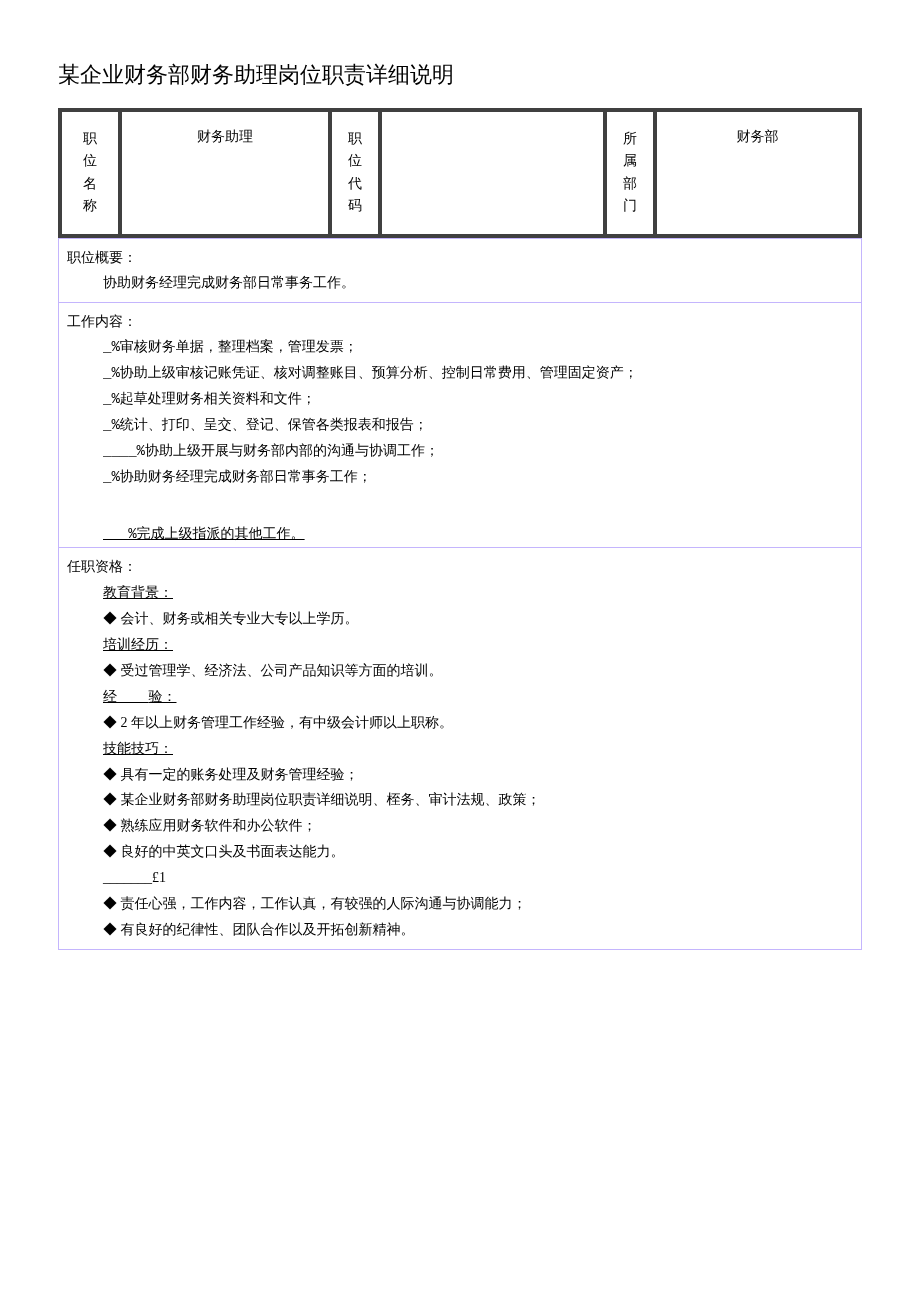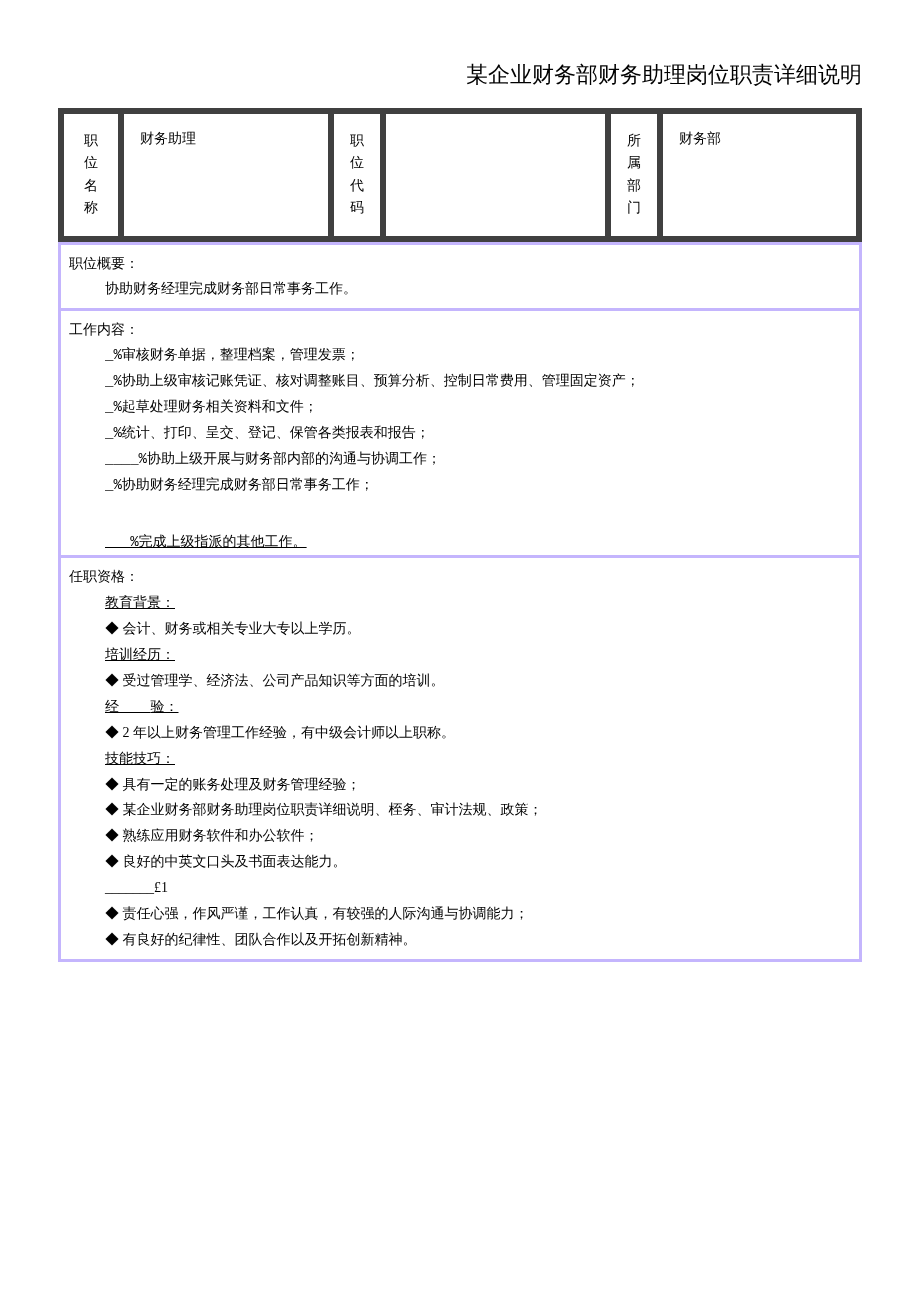--- a/index.html
+++ b/index.html
@@ -5,43 +5,44 @@
     * { box-sizing: border-box; margin: 0; padding: 0; }
     body {
       font-family: "SimSun", "宋体", serif;
       font-size: 14px;
       color: #000;
       background: #fff;
       padding: 60px 58px;
       width: 920px;
     }
     .title {
-      text-align: right;
+      text-align: left;
       font-size: 22px;
       font-weight: normal;
       margin-bottom: 18px;
       font-family: "SimSun", serif;
     }
     table {
       width: 100%;
       border-collapse: collapse;
     }
     .header-table td {
-      border: 6px solid #404040;
+      border: 4px solid #404040;
       padding: 16px;
       vertical-align: top;
     }
     .label-cell {
       width: 60px;
       text-align: center;
       padding: 8px 4px;
       vertical-align: top;
       line-height: 1.6;
     }
     .value-cell {
+      text-align: center;
       padding: 8px 4px;
       vertical-align: top;
     }
     .narrow-label {
       width: 22px;
       padding: 6px 3px;
       text-align: center;
       vertical-align: top;
       line-height: 1.6;
     }
@@ -55,21 +56,21 @@
       vertical-align: top;
       line-height: 1.6;
     }
     .section-cell {
       border: 1px solid #000;
       padding: 6px 8px;
       vertical-align: top;
       line-height: 1.85;
     }
     .body-table td {
-      border: 3px solid #c4b5fd;
+      border: 1px solid #c4b5fd;
     }
     .indent {
       padding-left: 36px;
     }
     .underline {
       text-decoration: underline;
     }
     .bullet-line {
       padding-left: 36px;
     }
@@ -124,18 +125,18 @@
       <div class="indent"><span class="underline">培训经历：</span></div>
       <div class="bullet-line">◆ 受过管理学、经济法、公司产品知识等方面的培训。</div>
       <div class="indent"><span class="underline"><span>经</span>&nbsp;&nbsp;&nbsp;&nbsp;&nbsp;&nbsp;&nbsp;&nbsp;&nbsp;<span>验：</span></span></div>
       <div class="bullet-line">◆ 2 年以上财务管理工作经验，有中级会计师以上职称。</div>
       <div class="indent"><span><span class="underline">技能</span><span class="underline">技巧：</span></span></div>
       <div class="bullet-line">◆ 具有一定的账务处理及财务管理经验；</div>
       <div class="bullet-line">◆ 某企业财务部财务助理岗位职责详细说明、桎务、审计法规、政策；</div>
       <div class="bullet-line">◆ 熟练应用财务软件和办公软件；</div>
       <div class="bullet-line">◆ 良好的中英文口头及书面表达能力。</div>
       <div class="bullet-line">_______£1</div>
-      <div class="bullet-line">◆ 责任心强，作风严谨，工作认真，有较强的人际沟通与协调能力；</div>
+      <div class="bullet-line">◆ 责任心强，工作内容，工作认真，有较强的人际沟通与协调能力；</div>
       <div class="bullet-line">◆ 有良好的纪律性、团队合作以及开拓创新精神。</div>
     </td>
   </tr>
 </tbody>
   </table>
 
 </body></html>

